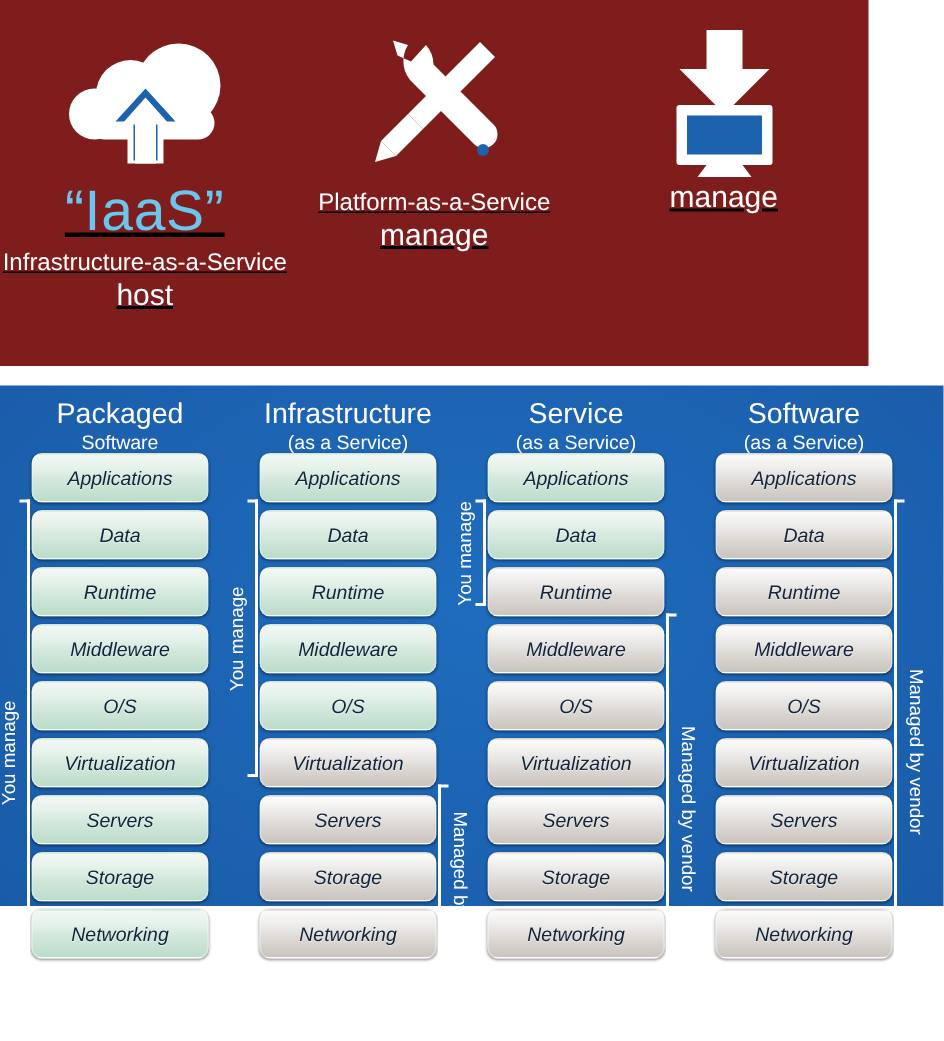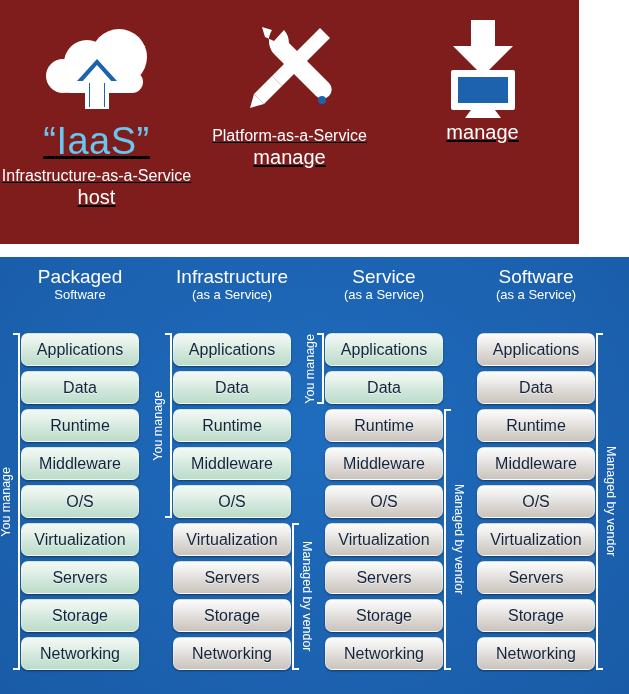--- a/index.html
+++ b/index.html
@@ -60,21 +60,21 @@
     position: absolute;
     left: 0; top: 244px;
     width: 629px; height: 13px;
     background: #ffffff;
   }
 
   
   #stack-panel {
     position: absolute;
     left: 0; top: 257px;
-    width: 629px; height: 437px;
+    width: 629px; height: 347px;
     background: radial-gradient(ellipse 110% 130% at 50% 42%, #1f6cbe 0%, #1b60ad 48%, #154f96 100%);
     padding: 6px 17px 6px 4px;
   }
   #stack-inner {
     position: relative;
     width: 100%;
     height: 100%;
     display: flex;
   }
   .stack-col {
@@ -101,25 +101,26 @@
     flex-direction: column;
     gap: 5px;
   }
 
   .layer {
     height: 33px;
     border-radius: 7px;
     display: flex;
     align-items: center;
     justify-content: center;
-    font-size: 16px;
+    font-size: 13px;
     color: #12233a;
     text-shadow: 0 1px 0 rgba(255,255,255,.55);
     box-shadow: 0 1px 2px rgba(0,0,0,.45);
     border: 1px solid rgba(255,255,255,.30);
+    font-style: italic;
   }
   .layer.you {
     background: linear-gradient(to bottom, #f2f8f4 0%, #e6f2ea 28%, #cfe6da 62%, #bcdcc9 100%);
   }
   .layer.vendor {
     background: linear-gradient(to bottom, #fbfbfb 0%, #f0efee 26%, #dcd8d4 62%, #cac4bd 100%);
   }
 
   
   .bracket {

